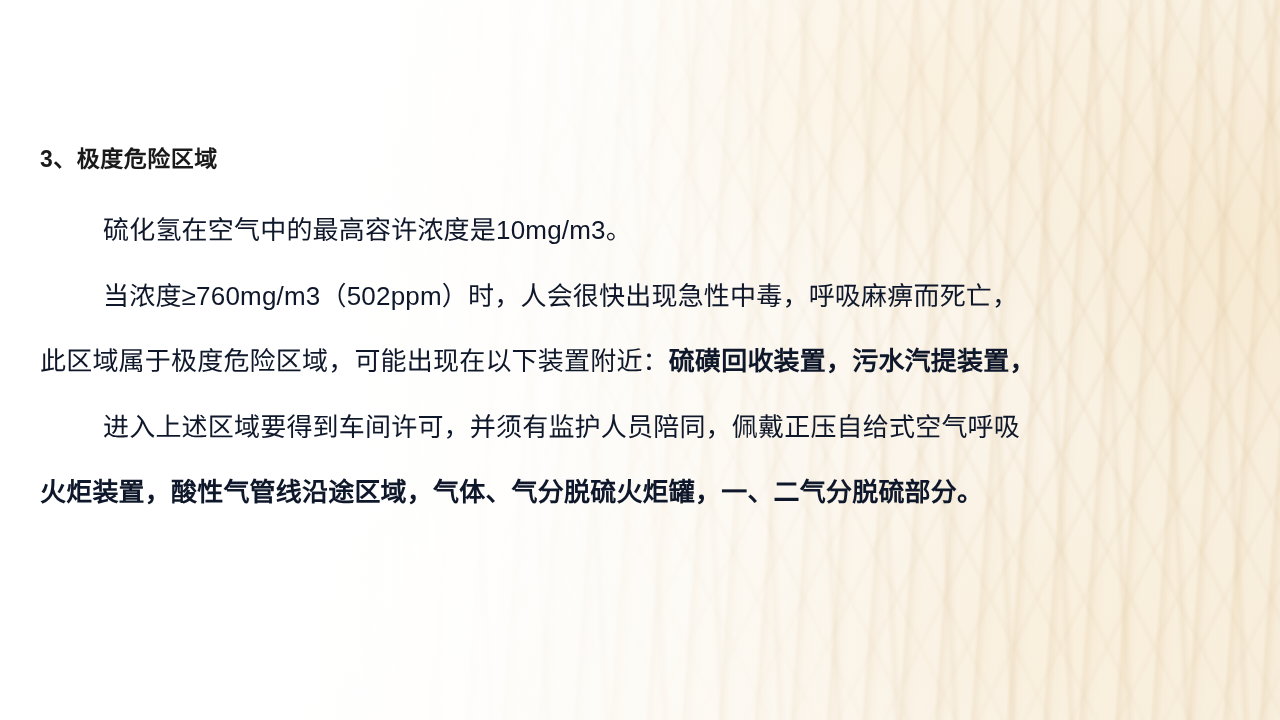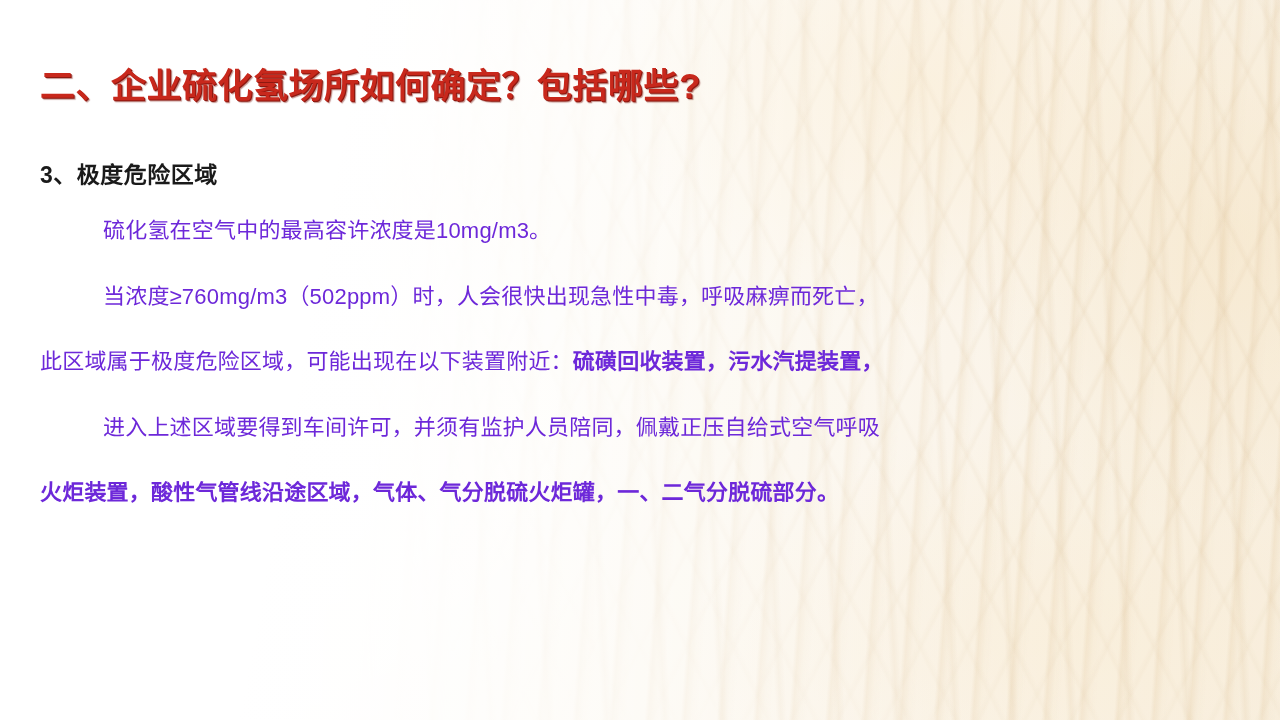--- a/index.html
+++ b/index.html
@@ -144,35 +144,34 @@
 
   .section-heading {
     position: absolute;
     left: 40px;
     top: 140px;
     font-size: 23px;
     font-weight: bold;
     color: #1a1a1a;
     letter-spacing: 0.5px;
     white-space: nowrap;
-    margin-top: 16px;
   }
 
   .body-block {
     position: absolute;
     left: 40px;
     top: 198px;
     width: 1222px;
   }
 
   .body-line {
     height: 65.5px;
     line-height: 65.5px;
-    font-size: 22px;
-    color: #6d28d9;
+    font-size: 26px;
+    color: #0f172a;
     white-space: nowrap;
     letter-spacing: 0.2px;
   }
 
   .indent {
     padding-left: 63px;
   }
 
   .b {
     font-weight: bold;
@@ -185,21 +184,20 @@
 <div id="slide">
 
   <div class="bg-layer bg-base"></div>
   <div class="bg-layer bg-bloom"></div>
   <div class="bg-layer bg-stalks"></div>
   <div class="bg-layer bg-chevrons"></div>
   <div class="bg-layer bg-veil"></div>
 
   <div id="content">
 
-    <div class="slide-title">二、企业硫化氢场所如何确定？包括哪些?</div>
 
     <div class="section-heading">3、极度危险区域</div>
 
     <div class="body-block" id="body-block">
         <div class="body-line indent"><span>硫化氢在空气中的最高容许浓度是10mg/m3。</span></div>
         <div class="body-line indent"><span>当浓度≥760mg/m3（502ppm）时，人会很快出现急性中毒，呼吸麻痹而死亡，</span></div>
         <div class="body-line"><span>此区域属于极度危险区域，可能出现在以下装置附近：</span><span class="b">硫磺回收装置，污水汽提装置，</span></div>
         <div class="body-line indent"><span>进入上述区域要得到车间许可，并须有监护人员陪同，佩戴正压自给式空气呼吸</span></div>
         <div class="body-line"><span class="b">火炬装置，酸性气管线沿途区域，气体、气分脱硫火炬罐，一、二气分脱硫部分。</span></div>
       </div>

